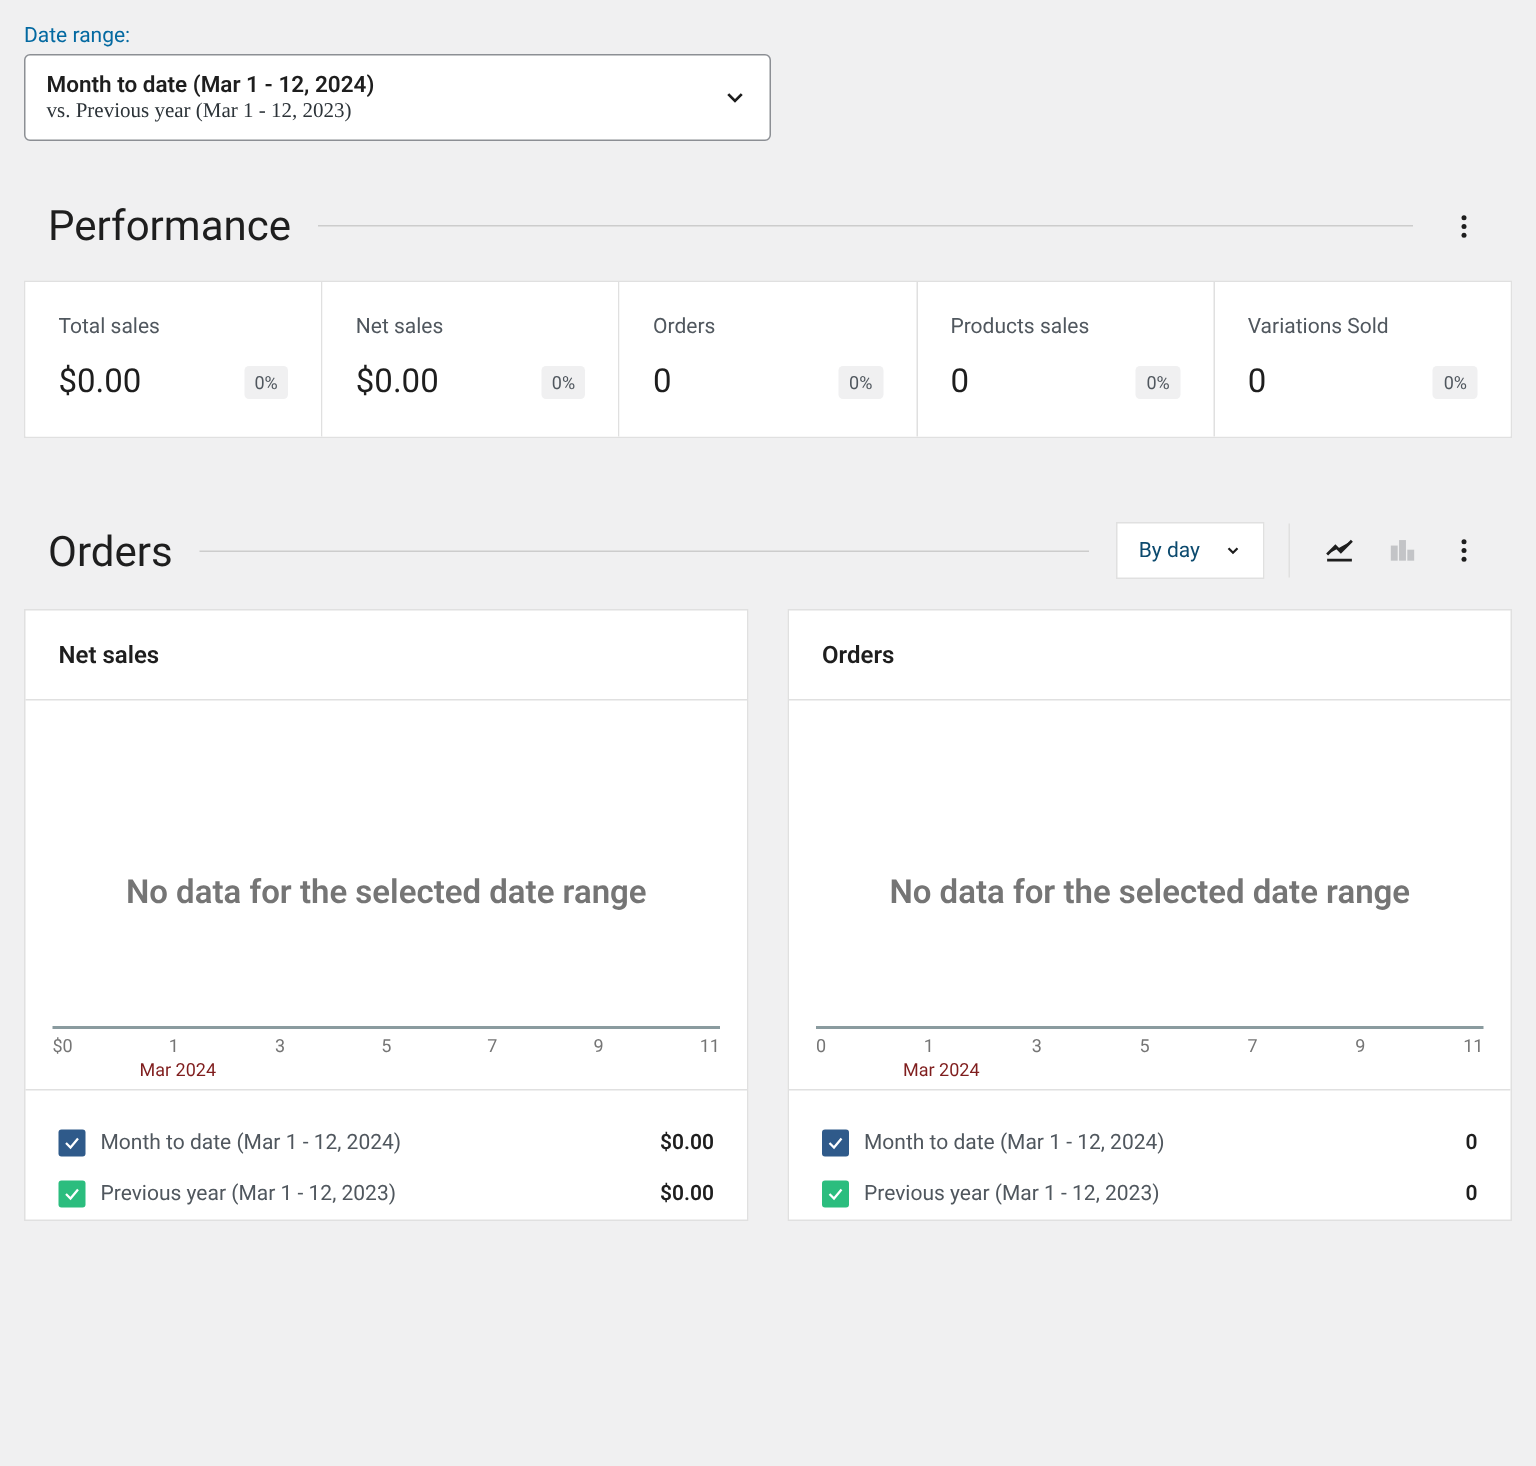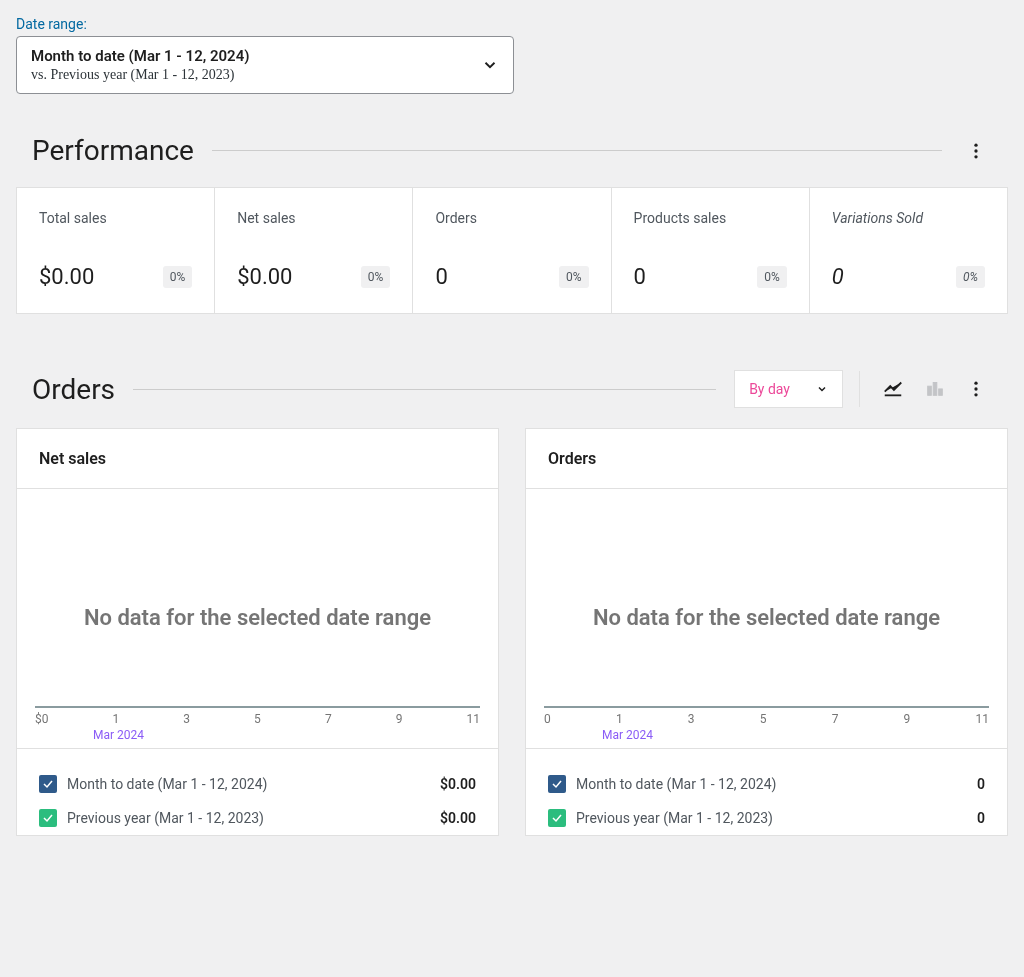--- a/index.html
+++ b/index.html
@@ -61,37 +61,37 @@
     background:#fff;
   }
   .perf-card {
     flex: 1;
     background: #fff;
     padding: 22px 22px 24px 22px;
     border-right: 1px solid #e0e0e0;
     position: relative;
     cursor: pointer;
   }
-  .perf-card:last-child { border-right: none; font-style: italic; }
-  .perf-label { font-size: 14px; color: #50575e; margin-bottom: 38px; }
+  .perf-card:last-child { border-right: none; }
+  .perf-label { font-size: 14px; color: #50575e; margin-bottom: 16px; }
   .perf-row { display:flex; justify-content:space-between; align-items:center;}
   .perf-value { font-size: 22px; color: #1e1e1e; }
   .perf-delta {
     background: #f0f0f1;
     color: #50575e;
     font-size: 12px;
     padding: 4px 7px;
     border-radius: 3px;
   }
 
   
   .granularity-select {
-    display:flex;align-items:center;gap:26px;
+    display:flex;align-items:center;gap:16px;
     background:#fff;border:1px solid #e0e0e0;padding:10px 14px;
-    font-size:14px;color:#ec4899;cursor:pointer;
+    font-size:14px;color:#0c4a6e;cursor:pointer;
   }
   .granularity-select svg{width:12px;height:12px;stroke:#1e1e1e;}
   .vdiv { width:1px; height:36px; background:#e0e0e0; margin:0 8px;}
   .charttype-btn { background:none;border:none;cursor:pointer;padding:6px;}
   .charttype-btn svg{width:22px;height:22px;}
   .active-icon{fill:#1e1e1e;stroke:#1e1e1e;}
   .inactive-icon{fill:#c3c4c7;stroke:#c3c4c7;}
 
   
   .charts-row { display:flex; gap:26px; margin: 0;}
@@ -110,21 +110,21 @@
   .nodata {
     position:absolute; inset:0; display:flex; align-items:center; justify-content:center;
     text-align:right; font-size:22px; font-weight:600; color:#757575; line-height:1.55;
     padding: 0 30px;
   }
   .x-axis {
     position:absolute; bottom:0; left:0; right:0; padding: 0 18px 6px 18px;
   }
   .x-axis-line { height:2px; background:#8a9b9f; margin-bottom:4px;}
   .x-ticks { display:flex; justify-content:space-between; font-size:12px; color:#757575;}
-  .x-month { font-size:12px; color:#8b5cf6; margin-left:58px; margin-top:2px;}
+  .x-month { font-size:12px; color:#7f1d1d; margin-left:58px; margin-top:2px;}
 
   .legend { padding: 18px 22px 0 22px;}
   .legend-row {
     display:flex; align-items:center; justify-content:space-between;
     padding: 8px 0;
   }
   .legend-left { display:flex; align-items:center; gap:10px;}
   .legend-check {
     width:18px; height:18px; border-radius:2px; display:flex; align-items:center; justify-content:center;
     cursor:pointer;

